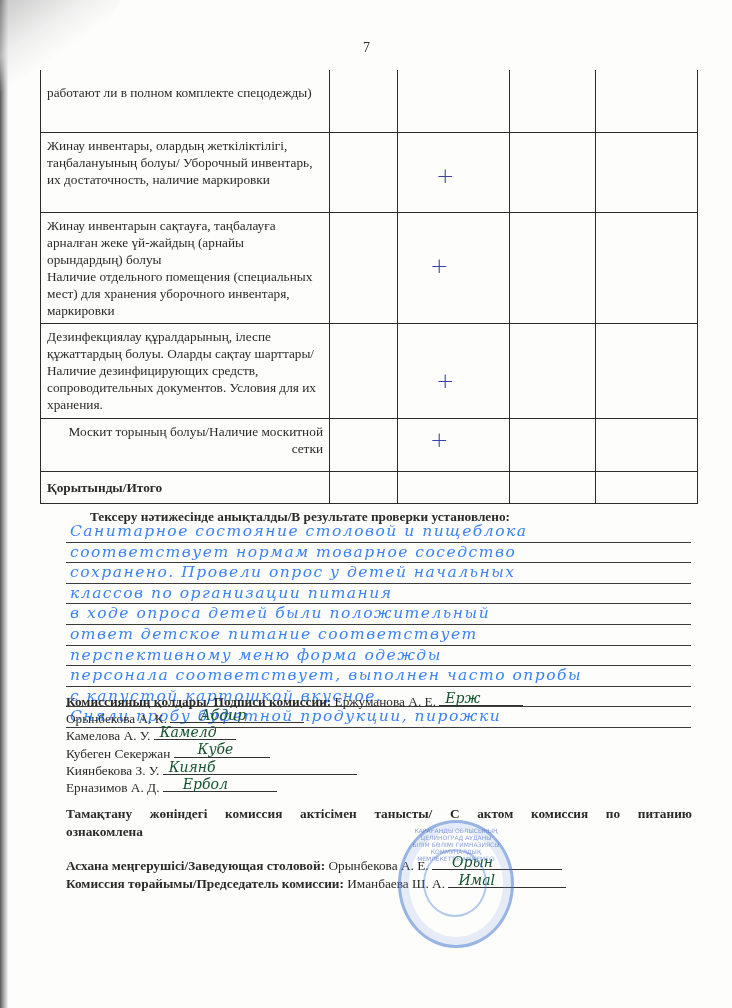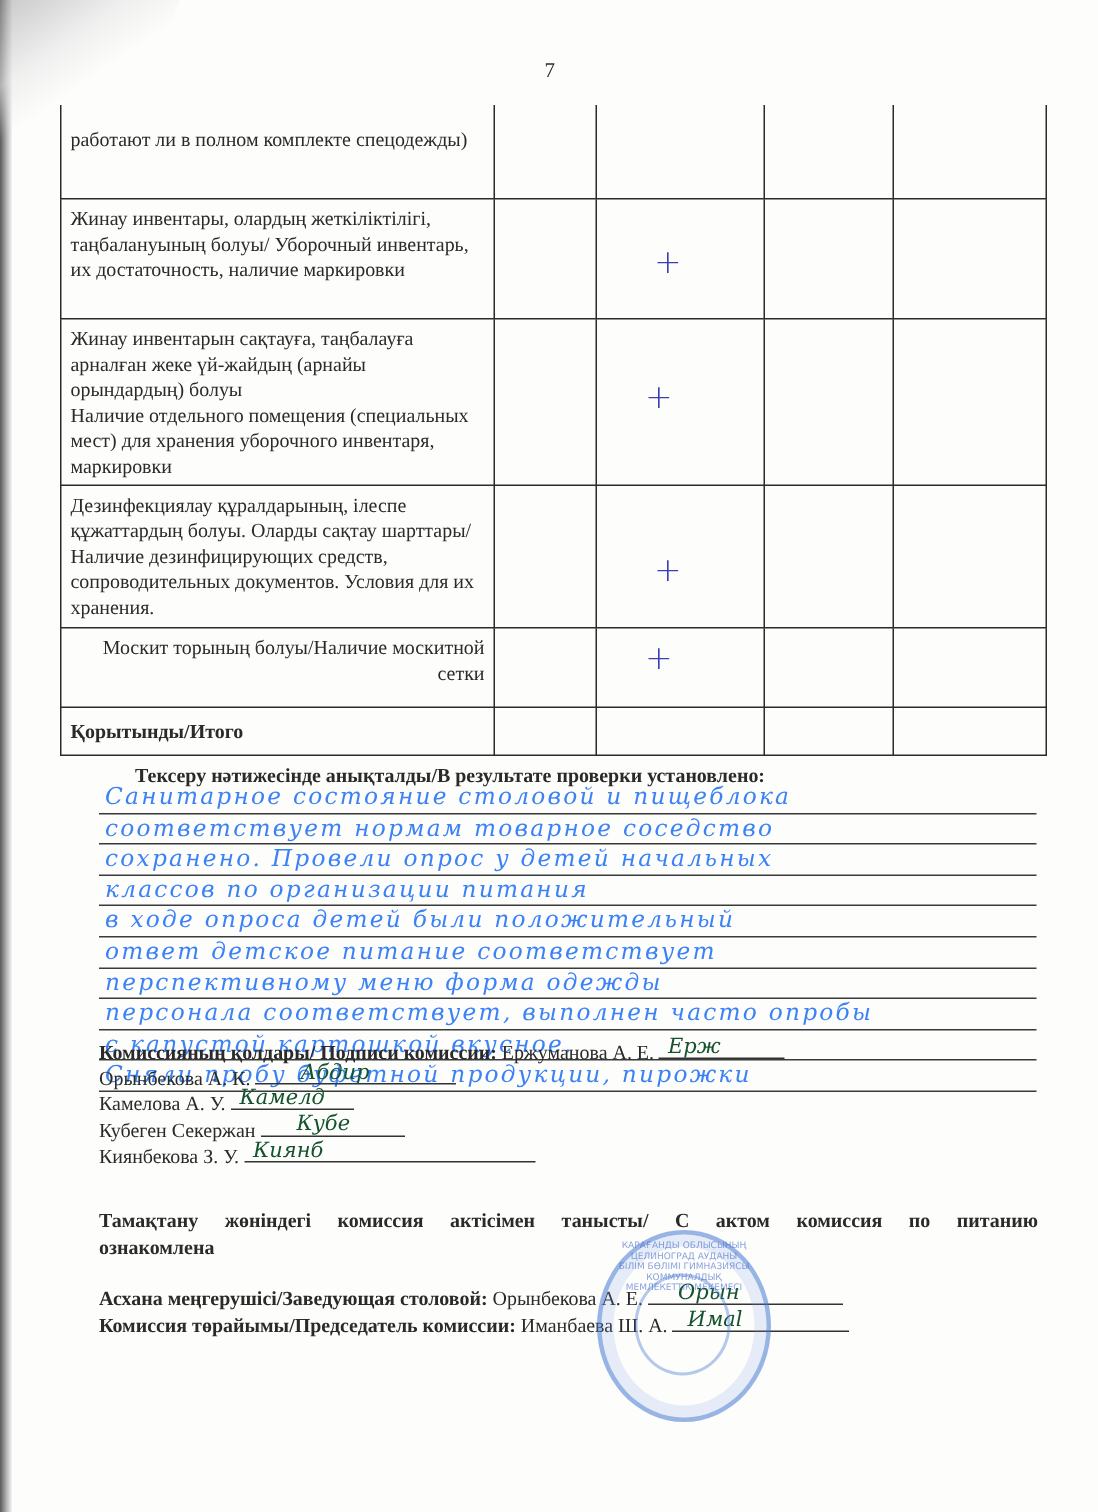--- a/index.html
+++ b/index.html
@@ -175,20 +175,24 @@
     <span>Камелова А. У.</span>
     <span class="sig-line" style="width:82px"><span class="scribble">Камелд</span></span>
   </div>
   <div class="sig-row">
     <span>Кубеген Секержан</span>
     <span class="sig-line" style="width:96px"><span class="scribble" style="left:24px">Кубе</span></span>
   </div>
   <div class="sig-row">
     <span>Киянбекова З. У.</span>
     <span class="sig-line" style="width:194px"><span class="scribble">Киянб</span></span>
+  </div>
+  <div class="sig-row">
+    <span>Ерназимов А. Д.</span>
+    <span class="sig-line" style="width:114px"><span class="scribble" style="left:20px">Ербол</span></span>
   </div>
 </div>
 
 <div class="ack">
   <div class="ack-line" id="ackline">
       <span>Тамақтану</span>
       <span>жөніндегі</span>
       <span>комиссия</span>
       <span>актісімен</span>
       <span>танысты/</span>

